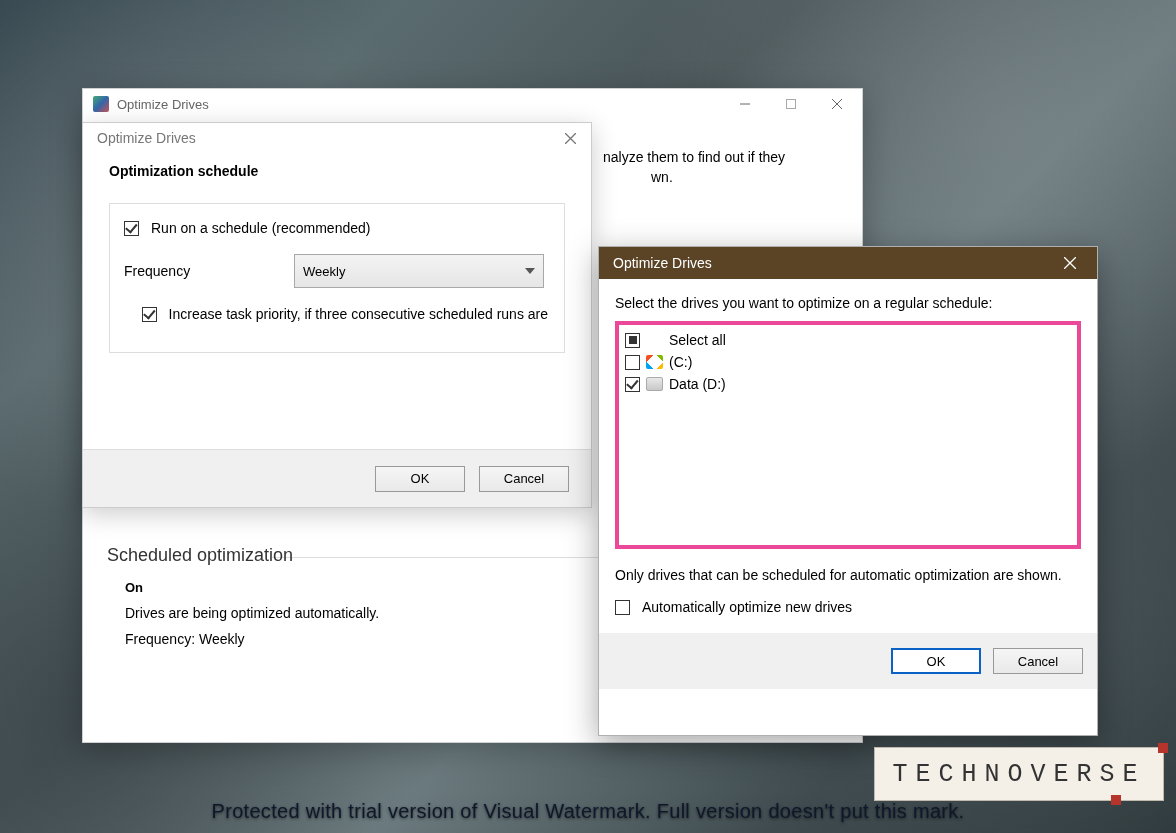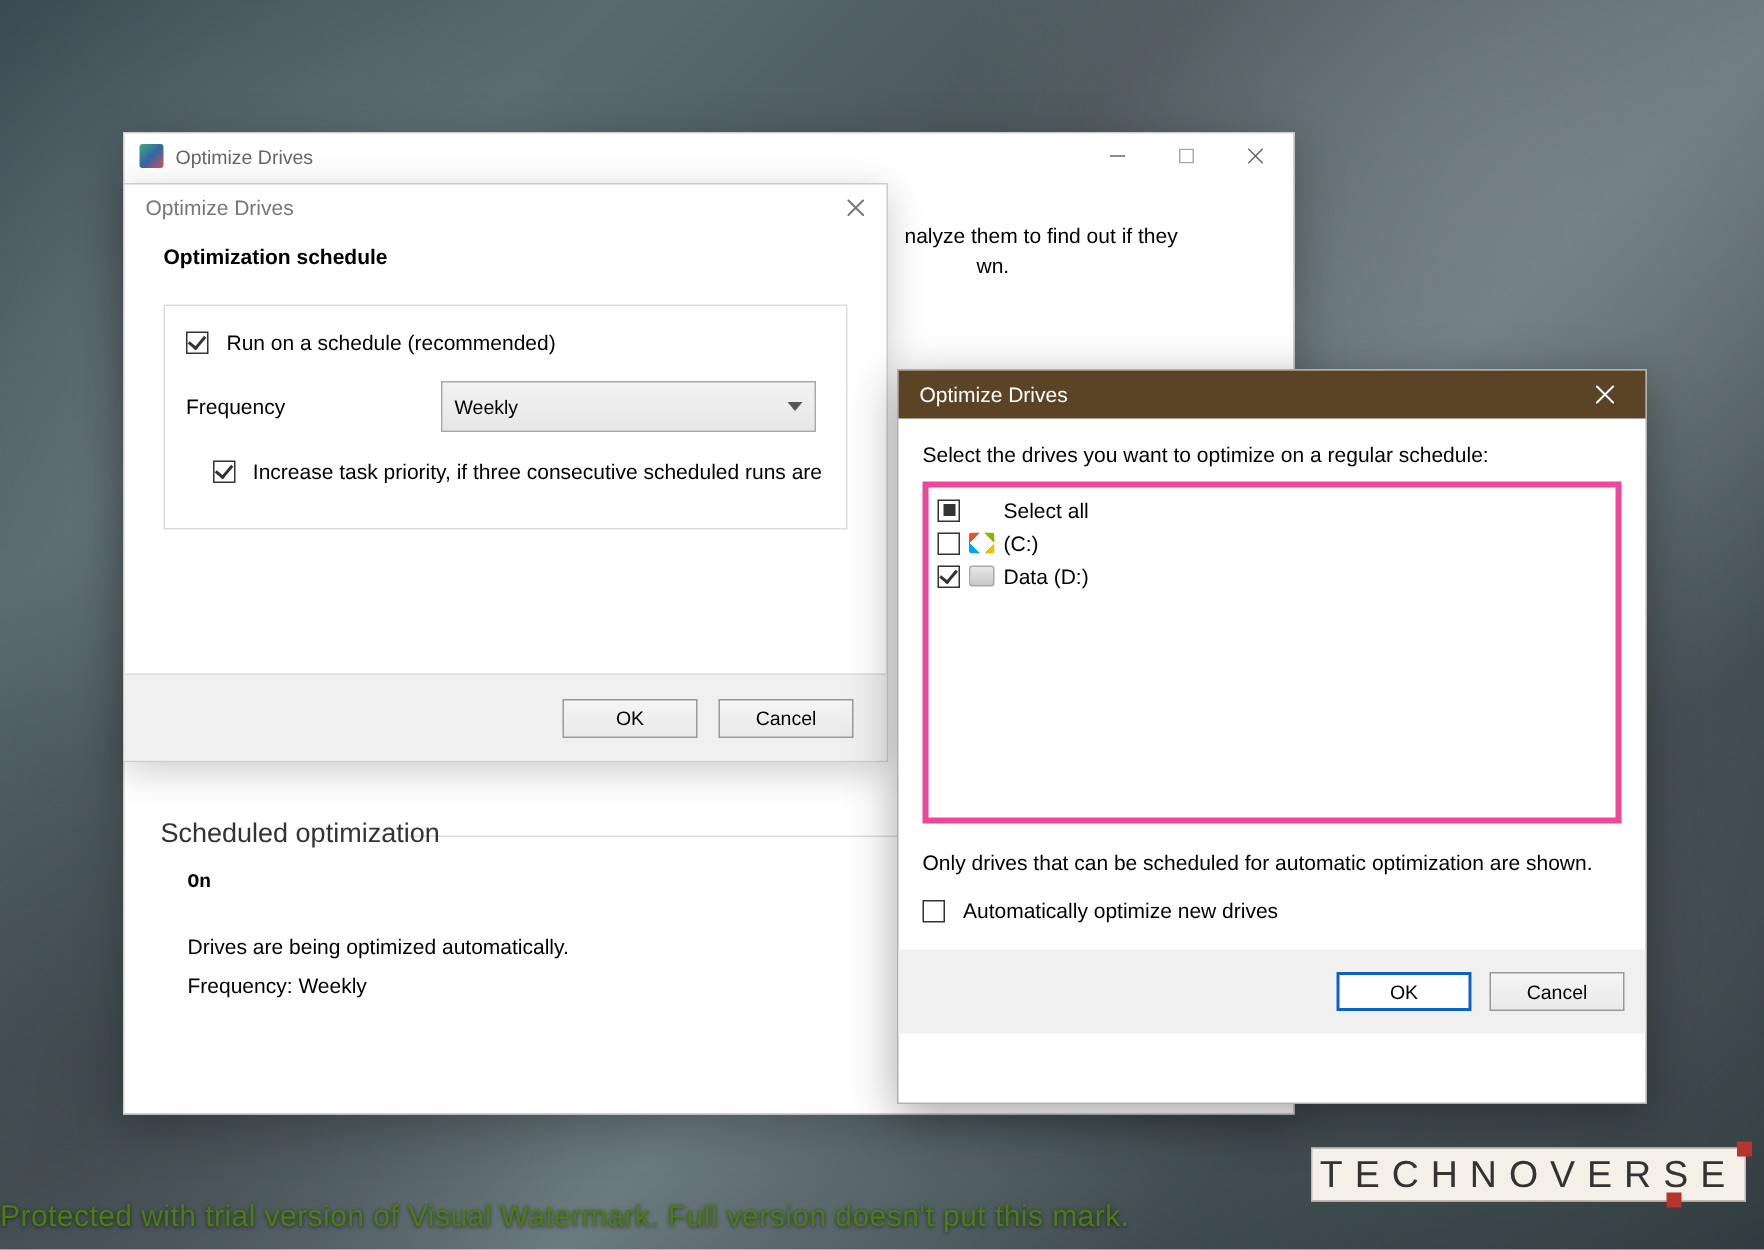--- a/index.html
+++ b/index.html
@@ -33,21 +33,21 @@
   .win-titlebar .spacer{flex:1}
   .win-btn { width:46px; height:28px; display:flex; align-items:center; justify-content:center; color:#666; }
   .win-btn svg{width:10px;height:10px}
   .win-body { padding: 16px 24px; }
   .win-hint { font-size:14px; color:#000; line-height:1.45; }
 
   
   .section-header { font-size:18px; color:#333; margin: 10px 0 8px 0; }
   .section-header-rule { border-top:1px solid #ddd; margin-left:165px; margin-top:-9px; }
   .sched-block{ margin-top:22px; padding-left:18px; }
-  .sched-on { font-weight:600; margin-bottom:28px;font-family:Liberation Mono, monospace;}
+  .sched-on { font-weight:600; margin-bottom:10px;}
   .sched-line{ margin-bottom:10px; font-size:14px; }
 
   
   .dlg {
     position:absolute; left:82px; top:122px; width:510px; height:386px;
     background:#fff; border:1px solid #ccc;
     box-shadow:0 6px 24px rgba(0,0,0,.2);
   }
   .dlg-title { height:30px; display:flex; align-items:center; padding:0 8px 0 14px; color:#777; font-size:14px;}
   .dlg-title .spacer{flex:1}
@@ -110,30 +110,30 @@
      background-position:0 0,100% 0,0 100%,100% 100%;
      border:none;}
   .dlg2-note{ font-size:14px; margin:16px 0 14px 0; line-height:1.45;}
   .dlg2-auto{ display:flex; align-items:center; font-size:14px; margin-bottom:18px;}
   .dlg2-footer{ height:56px; background:#f0f0f0; display:flex; align-items:center;
     justify-content:flex-end; gap:12px; padding-right:14px; }
   .btn-primary{ border:2px solid #0a62c9; background:#fff;}
 
   
   .watermark{
-    position:absolute; left:0; right:0; bottom:10px; text-align:left;
-    color:#4d7c0f; font-size:20px; letter-spacing:.3px;
+    position:absolute; left:0; right:0; bottom:10px; text-align:center;
+    color:#0f172a; font-size:20px; letter-spacing:.3px;
     text-shadow:0 1px 3px rgba(0,0,0,.6);
     font-family:"Segoe UI Light","Segoe UI",sans-serif;
   }
   .brand{
-    position:absolute; right:12px; bottom:32px; width:290px; height:36px;
+    position:absolute; right:12px; bottom:32px; width:290px; height:54px;
     background:#f4efe7; border:1px solid #bfb9ae;
     display:flex; align-items:center; justify-content:center;
-    font-family:Liberation Sans, sans-serif; font-size:25px; letter-spacing:8px;
+    font-family:Liberation Mono, monospace; font-size:25px; letter-spacing:8px;
     color:#333;
   }
   .brand::before,.brand::after{content:"";position:absolute;width:10px;height:10px;background:#b6342c;}
   .brand::before{top:-5px;right:-5px;}
   .brand::after{bottom:-5px;right:42px;}
 </style>
 </head>
 <body>
 <div class="bg-clutter"></div>
 

